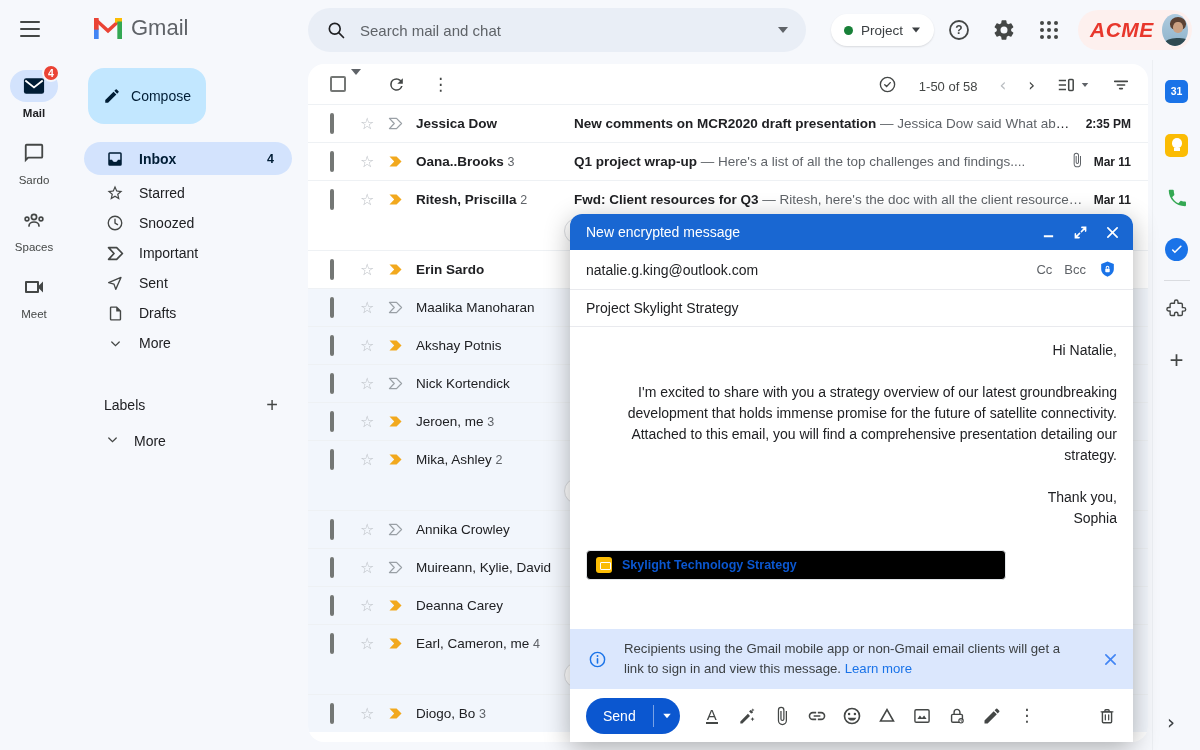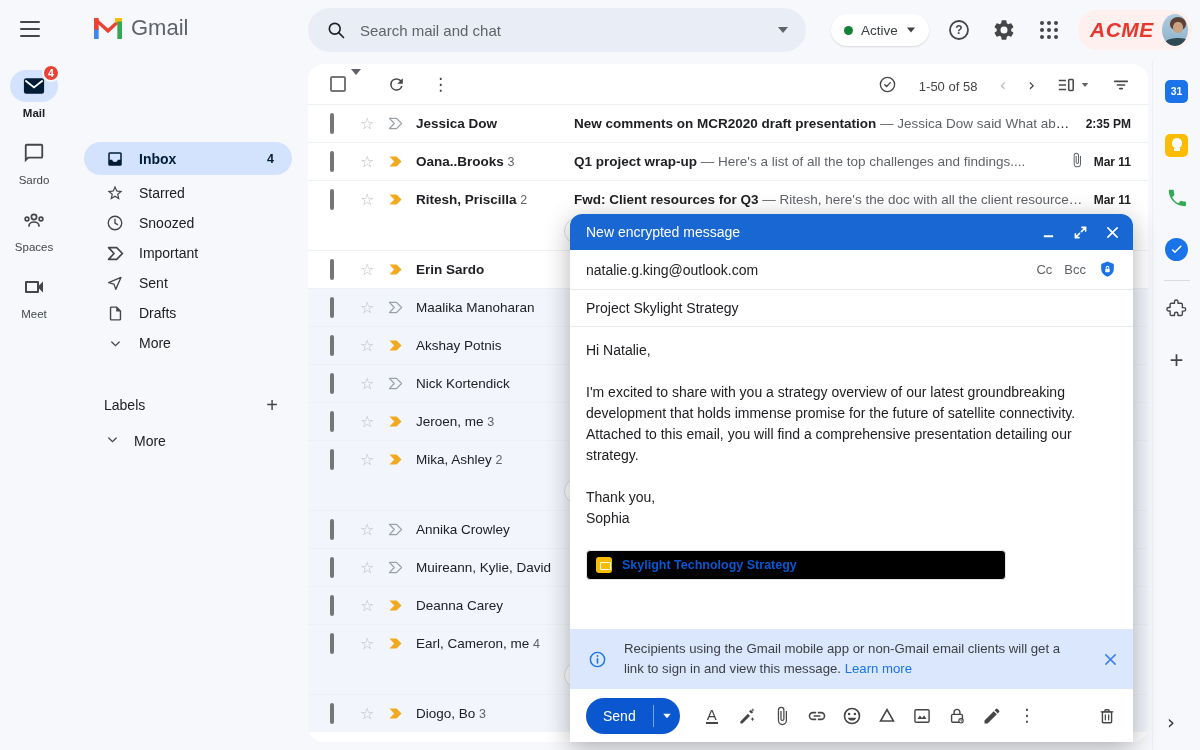--- a/index.html
+++ b/index.html
@@ -102,21 +102,21 @@
   .compose { position:absolute; left:570px; top:214px; width:563px; height:528px; background:#fff; border-radius:12px 12px 0 0; box-shadow:0 6px 26px rgba(0,0,0,.3); display:flex; flex-direction:column; overflow:hidden; }
   .c-header { height:36px; background:#1967d2; display:flex; align-items:center; padding:0 14px 0 16px; flex:none; }
   .c-title { color:#fff; font-size:14px; font-weight:500; }
   .c-hbtns { margin-left:auto; display:flex; align-items:center; gap:19px; }
   .c-hbtn { color:#fff; cursor:pointer; display:flex; align-items:center; }
   .c-to { height:40px; display:flex; align-items:center; padding:0 16px; border-bottom:1px solid #e9eaee; flex:none; font-size:14px; }
   .c-ccbcc { margin-left:auto; display:flex; align-items:center; gap:12px; color:#5f6368; font-size:13px; }
   .c-ccbcc span { cursor:pointer; }
   .c-subject { height:37px; display:flex; align-items:center; padding:0 16px; border-bottom:1px solid #e9eaee; flex:none; font-size:14px; color:#202124; }
   .c-body { height:302px; padding:13px 16px 0; font-size:14px; line-height:21px; color:#202124; overflow:hidden; flex:none; }
-  .c-body .para { margin-bottom:21px; }
+  .c-body .para { margin-bottom:21px;text-align:right; }
   .c-body .para:last-of-type { margin-bottom:0; }
   .c-attach { margin-top:15px; width:420px; height:30px; background:#000000; border:1px solid #e4e7ea; border-radius:4px; display:flex; align-items:center; gap:10px; padding:0 9px; cursor:pointer; }
   .slides-ico { width:16px; height:16px; background:#fbbc04; border-radius:3px; position:relative; flex:none; }
   .slides-ico::after { content:""; position:absolute; left:3.5px; top:5px; width:9px; height:6px; border:1.6px solid #fff; border-radius:1px; }
   .c-attach-name { font-size:12.5px; font-weight:700; color:#0b57d0; }
   .c-banner { height:60px; background:#dbe7fd; display:flex; align-items:center; padding:0 16px 0 18px; gap:17px; flex:none; }
   .c-banner-text { width:446px; font-size:13.2px; line-height:20px; color:#3c4043; font-weight:500; }
   .c-banner-link { color:#1a73e8; cursor:pointer; font-weight:500; }
   .c-banner-x { margin-left:auto; color:#4285f4; cursor:pointer; display:flex; }
   .c-toolbar { flex:1; display:flex; align-items:center; padding:0 16px 0 16px; }
@@ -158,21 +158,21 @@
       <svg width="20" height="20" viewBox="0 0 24 24">
           <circle cx="10.5" cy="10.5" r="6.5" fill="none" stroke="#202124" stroke-width="2"></circle>
           <path d="M15.5 15.5 L21 21" stroke="#202124" stroke-width="2" stroke-linecap="round"></path>
         </svg>
       <input type="text" placeholder="Search mail and chat" style="">
       <div class="caret-down"></div>
     </div>
 
     <div class="active-pill">
       <span class="active-dot"></span>
-      <span class="active-label">Active</span>
+      <span class="active-label">Project</span>
       <div class="caret-down"></div>
     </div>
 
     <div class="tb-icon" style="left:946px">
       <svg width="24" height="24" viewBox="0 0 24 24">
           <circle cx="12" cy="12" r="9" fill="none" stroke="#444746" stroke-width="1.8"></circle>
           <text x="12" y="16.2" font-size="12" font-weight="700" text-anchor="middle" fill="#444746" font-family="Liberation Sans, sans-serif">?</text>
         </svg>
     </div>
     <div class="tb-icon" style="left:991px">
@@ -238,20 +238,26 @@
       <div class="rail-icon-wrap">
         <svg width="24" height="24" viewBox="0 0 24 24" fill="#444746">
             <path d="M17 10.5V7a1 1 0 0 0-1-1H4a1 1 0 0 0-1 1v10a1 1 0 0 0 1 1h12a1 1 0 0 0 1-1v-3.5l4 4v-11l-4 4zM15 16H5V8h10v8z"></path>
           </svg>
       </div>
       <span class="rail-label">Meet</span>
     </div>
   </nav>
 
   <aside class="sidebar">
+    <button class="compose-btn">
+      <svg width="18" height="18" viewBox="0 0 24 24" fill="#001d35">
+          <path d="M3 17.25V21h3.75L17.81 9.94l-3.75-3.75L3 17.25zM20.71 7.04a1 1 0 0 0 0-1.41l-2.34-2.34a1 1 0 0 0-1.41 0l-1.83 1.83 3.75 3.75 1.83-1.83z"></path>
+        </svg>
+      <span>Compose</span>
+    </button>
 
     <div class="nav">
       <div class="nav-item selected">
         <span class="nav-ico">
             <svg width="18" height="18" viewBox="0 0 24 24" fill="#001d35">
               <path d="M19 3H5a2 2 0 0 0-2 2v14a2 2 0 0 0 2 2h14a2 2 0 0 0 2-2V5a2 2 0 0 0-2-2zm0 10h-3.1a4 4 0 0 1-7.8 0H5V5h14v8z"></path>
             </svg>
           </span>
         <span>Inbox</span>
         <span class="nav-count">4</span>

